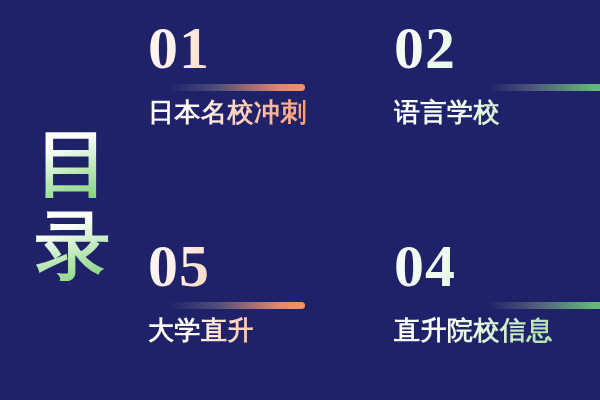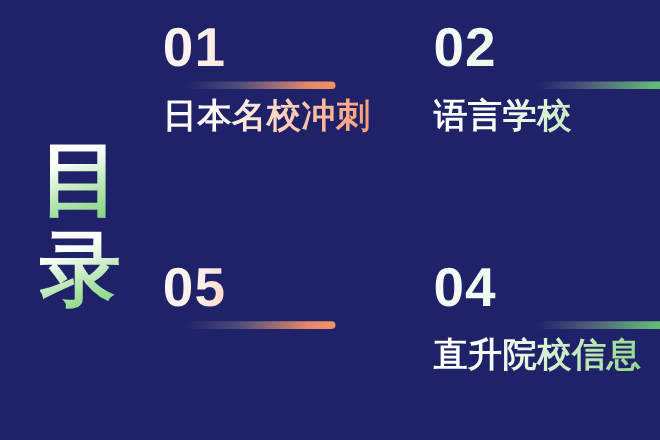--- a/index.html
+++ b/index.html
@@ -43,42 +43,42 @@
     color: transparent;
     -webkit-text-fill-color: transparent;
     white-space: nowrap;
   }
 
   
   .entry {
     position: absolute;
   }
   .entry-number {
-    font-size: 50px;
+    font-size: 60px;
     line-height: 1;
     font-weight: 700;
     letter-spacing: 1px;
-    font-family: Liberation Sans, sans-serif;
+    font-family: Liberation Serif, serif;
     -webkit-background-clip: text;
     background-clip: text;
     color: transparent;
     -webkit-text-fill-color: transparent;
     white-space: nowrap;
     display: block;
   }
   .entry-rule {
     display: block;
     height: 7px;
     border-radius: 4px;
     margin-top: 6px;
   }
   .entry-label {
     display: block;
     margin-top: 7px;
-    font-size: 31px;
+    font-size: 26px;
     line-height: 1.12;
     font-weight: 700;
     letter-spacing: 0.5px;
     font-family: "DejaVu Sans", "Liberation Sans", sans-serif;
     -webkit-background-clip: text;
     background-clip: text;
     color: transparent;
     -webkit-text-fill-color: transparent;
     white-space: nowrap;
   }
@@ -134,20 +134,21 @@
 
   <div class="entry accent-cool" id="entry-02">
     <span class="entry-number">02</span>
     <span class="entry-rule"></span>
     <span class="entry-label">语言学校</span>
   </div>
 
   <div class="entry accent-warm" id="entry-03">
     <span class="entry-number">05</span>
     <span class="entry-rule"></span>
+    <span class="entry-label">大学直升</span>
   </div>
 
   <div class="entry accent-cool" id="entry-04">
     <span class="entry-number">04</span>
     <span class="entry-rule"></span>
     <span class="entry-label">直升院校信息</span>
   </div>
 
 </div>
 

